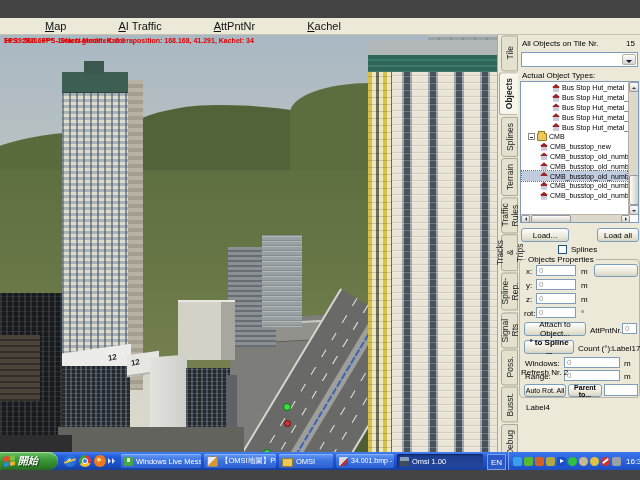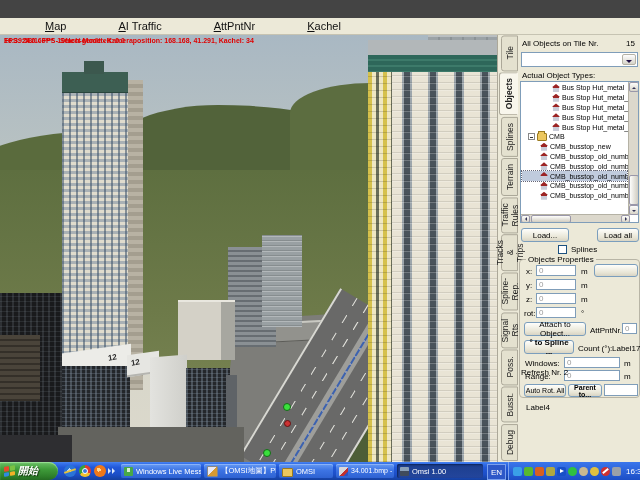--- a/index.html
+++ b/index.html
@@ -129,21 +129,21 @@
   .btn{position:absolute;background:linear-gradient(180deg,#fefefb,#e8e5d5 70%,#d8d4c4);
     border:1px solid #7b9ebd;border-radius:3px;font-size:8px;text-align:center;
     display:flex;align-items:center;justify-content:center;font-family:"Liberation Sans",sans-serif;}
   .inp{position:absolute;background:#fff;border:1px solid #7f9db9;font-size:8px;color:#9a9a9a;
     padding:0 2px;font-family:"Liberation Sans",sans-serif;}
   .group{position:absolute;left:1px;top:183px;width:121px;height:145px;border:1px solid #b8b5a6;border-radius:4px;}
   .glabel{position:absolute;left:6px;top:-5px;background:#ece9d8;padding:0 2px;font-size:8px;}
   .cbox{position:absolute;width:9px;height:9px;background:#fff;border:1px solid #1c5180;}
   .small{font-size:8px;}
   
-  .taskbar{position:absolute;left:0;top:462px;width:640px;height:18px;
+  .taskbar{position:absolute;left:0;top:452px;width:640px;height:18px;
     background:linear-gradient(180deg,#4b86f0 0%,#3a76ec 6%,#2258d8 30%,#1c4ec6 70%,#15409f);}
   .start{position:absolute;left:0;top:0;width:58px;height:18px;border-radius:0 9px 9px 0;
     background:linear-gradient(180deg,#6cc267 0%,#3f9c3a 40%,#2e7f2a 80%,#256b22);
     display:flex;align-items:center;padding-left:4px;box-sizing:border-box;box-shadow:inset 0 1px 1px #9de098;}
   .flag{width:11px;height:10px;display:grid;grid-template:1fr 1fr/1fr 1fr;gap:1px;transform:skewY(-8deg);margin-right:3px;}
   .flag i{border-radius:1px;} .f1{background:#e8482c;} .f2{background:#7bc143;} .f3{background:#2f8ae0;} .f4{background:#f2b parseInt;}
   .f4{background:#f2b228;}
   .slabel{color:#fff;font-size:10px;font-weight:bold;font-style:italic;text-shadow:1px 1px 1px #14320f;}
   .ql{position:absolute;top:3px;width:12px;height:12px;border-radius:50%;}
   .ie{background:radial-gradient(circle at 45% 45%,#bcd8f4 0 2px,#2a74d8 2px 7px);}

